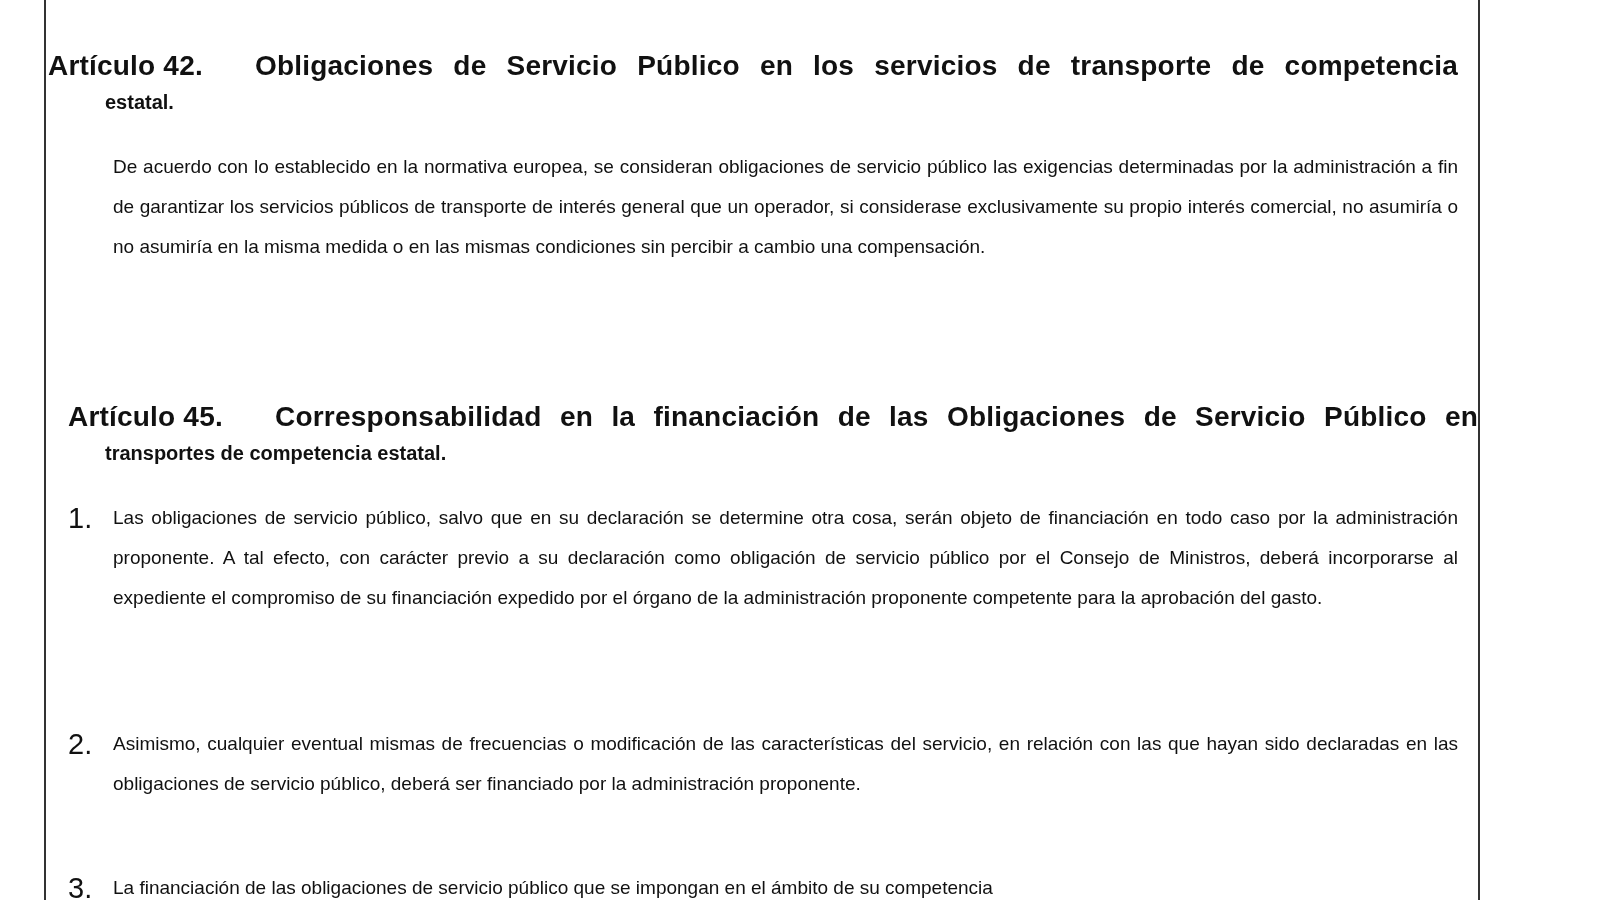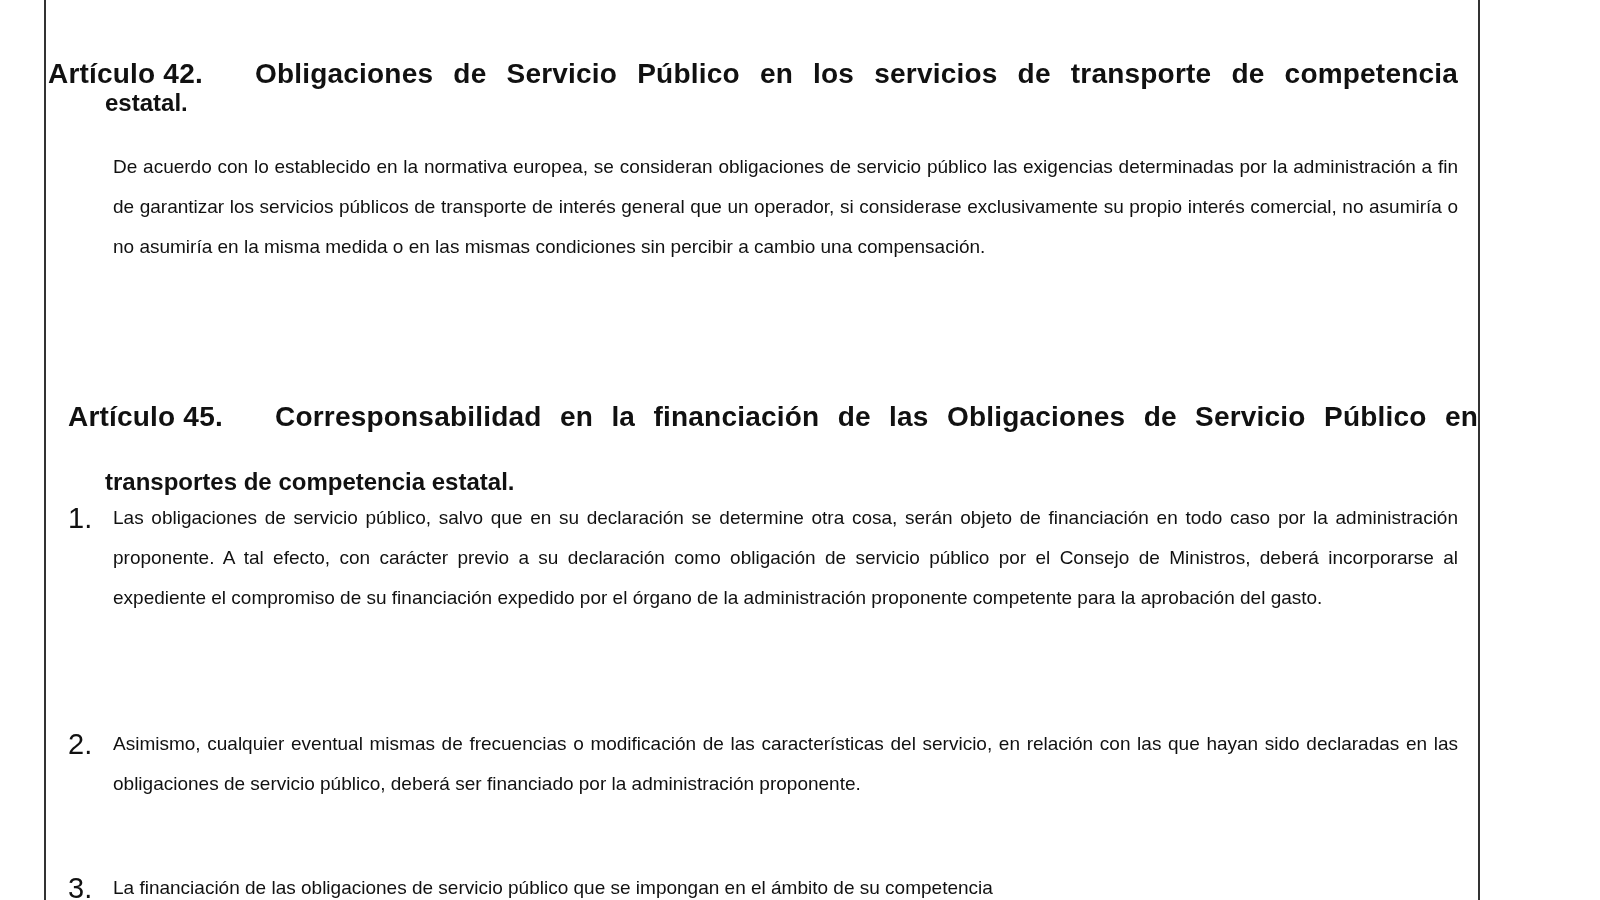--- a/index.html
+++ b/index.html
@@ -18,48 +18,48 @@
   }
   .art-head {
     position:absolute; left:48px; width:1410px;
     font-weight:bold; font-size:28px; line-height:37px;
     text-align:justify; text-align-last:justify;
     letter-spacing:0.2px;
   }
   .art-head .num { display:inline-block; width:207px; text-align-last:left; }
   .art-head2 {
     position:absolute; left:105px;
-    font-weight:bold; font-size:24px; line-height:37px;
+    font-weight:bold; font-size:20px; line-height:37px;
   }
   .para {
     position:absolute; left:113px; width:1345px;
     font-size:19px; line-height:40px;
     text-align:justify;
   }
   .item-num {
     position:absolute; left:68px;
     font-size:29px; line-height:40px;
   }
 </style>
 </head>
 <body>
 
 <div class="page"></div>
 
-<div class="art-head" style="top:55px;">
+<div class="art-head" style="top:47px;">
   <span class="num">Artículo 42.</span><span>Obligaciones de Servicio Público en los servicios de transporte de competencia</span>
 </div>
 <div class="art-head2" style="top:84px;">estatal.</div>
 
 <div class="para" style="top:147px;">De acuerdo con lo establecido en la normativa europea, se consideran obligaciones de servicio público las exigencias determinadas por la administración a fin de garantizar los servicios públicos de transporte de interés general que un operador, si considerase exclusivamente su propio interés comercial, no asumiría o no asumiría en la misma medida o en las mismas condiciones sin percibir a cambio una compensación.</div>
 
 <div class="art-head" style="top:398px;margin-left:20px;">
   <span class="num">Artículo 45.</span><span>Corresponsabilidad en la financiación de las Obligaciones de Servicio Público en</span>
 </div>
-<div class="art-head2" style="top:435px;margin-top:28px;">transportes de competencia estatal.</div>
+<div class="art-head2" style="top:435px;">transportes de competencia estatal.</div>
 
 <div class="item-num" style="top:498px;">1.</div>
 <div class="para" style="top:498px;">Las obligaciones de servicio público, salvo que en su declaración se determine otra cosa, serán objeto de financiación en todo caso por la administración proponente. A tal efecto, con carácter previo a su declaración como obligación de servicio público por el Consejo de Ministros, deberá incorporarse al expediente el compromiso de su financiación expedido por el órgano de la administración proponente competente para la aprobación del gasto.</div>
 
 <div class="item-num" style="top:724px;">2.</div>
 <div class="para" style="top:724px;">Asimismo, cualquier eventual mismas de frecuencias o modificación de las características del servicio, en relación con las que hayan sido declaradas en las obligaciones de servicio público, deberá ser financiado por la administración proponente.</div>
 
 <div class="item-num" style="top:868px;">3.</div>
 <div class="para" style="top:868px;">La financiación de las obligaciones de servicio público que se impongan en el ámbito de su competencia</div>
 

